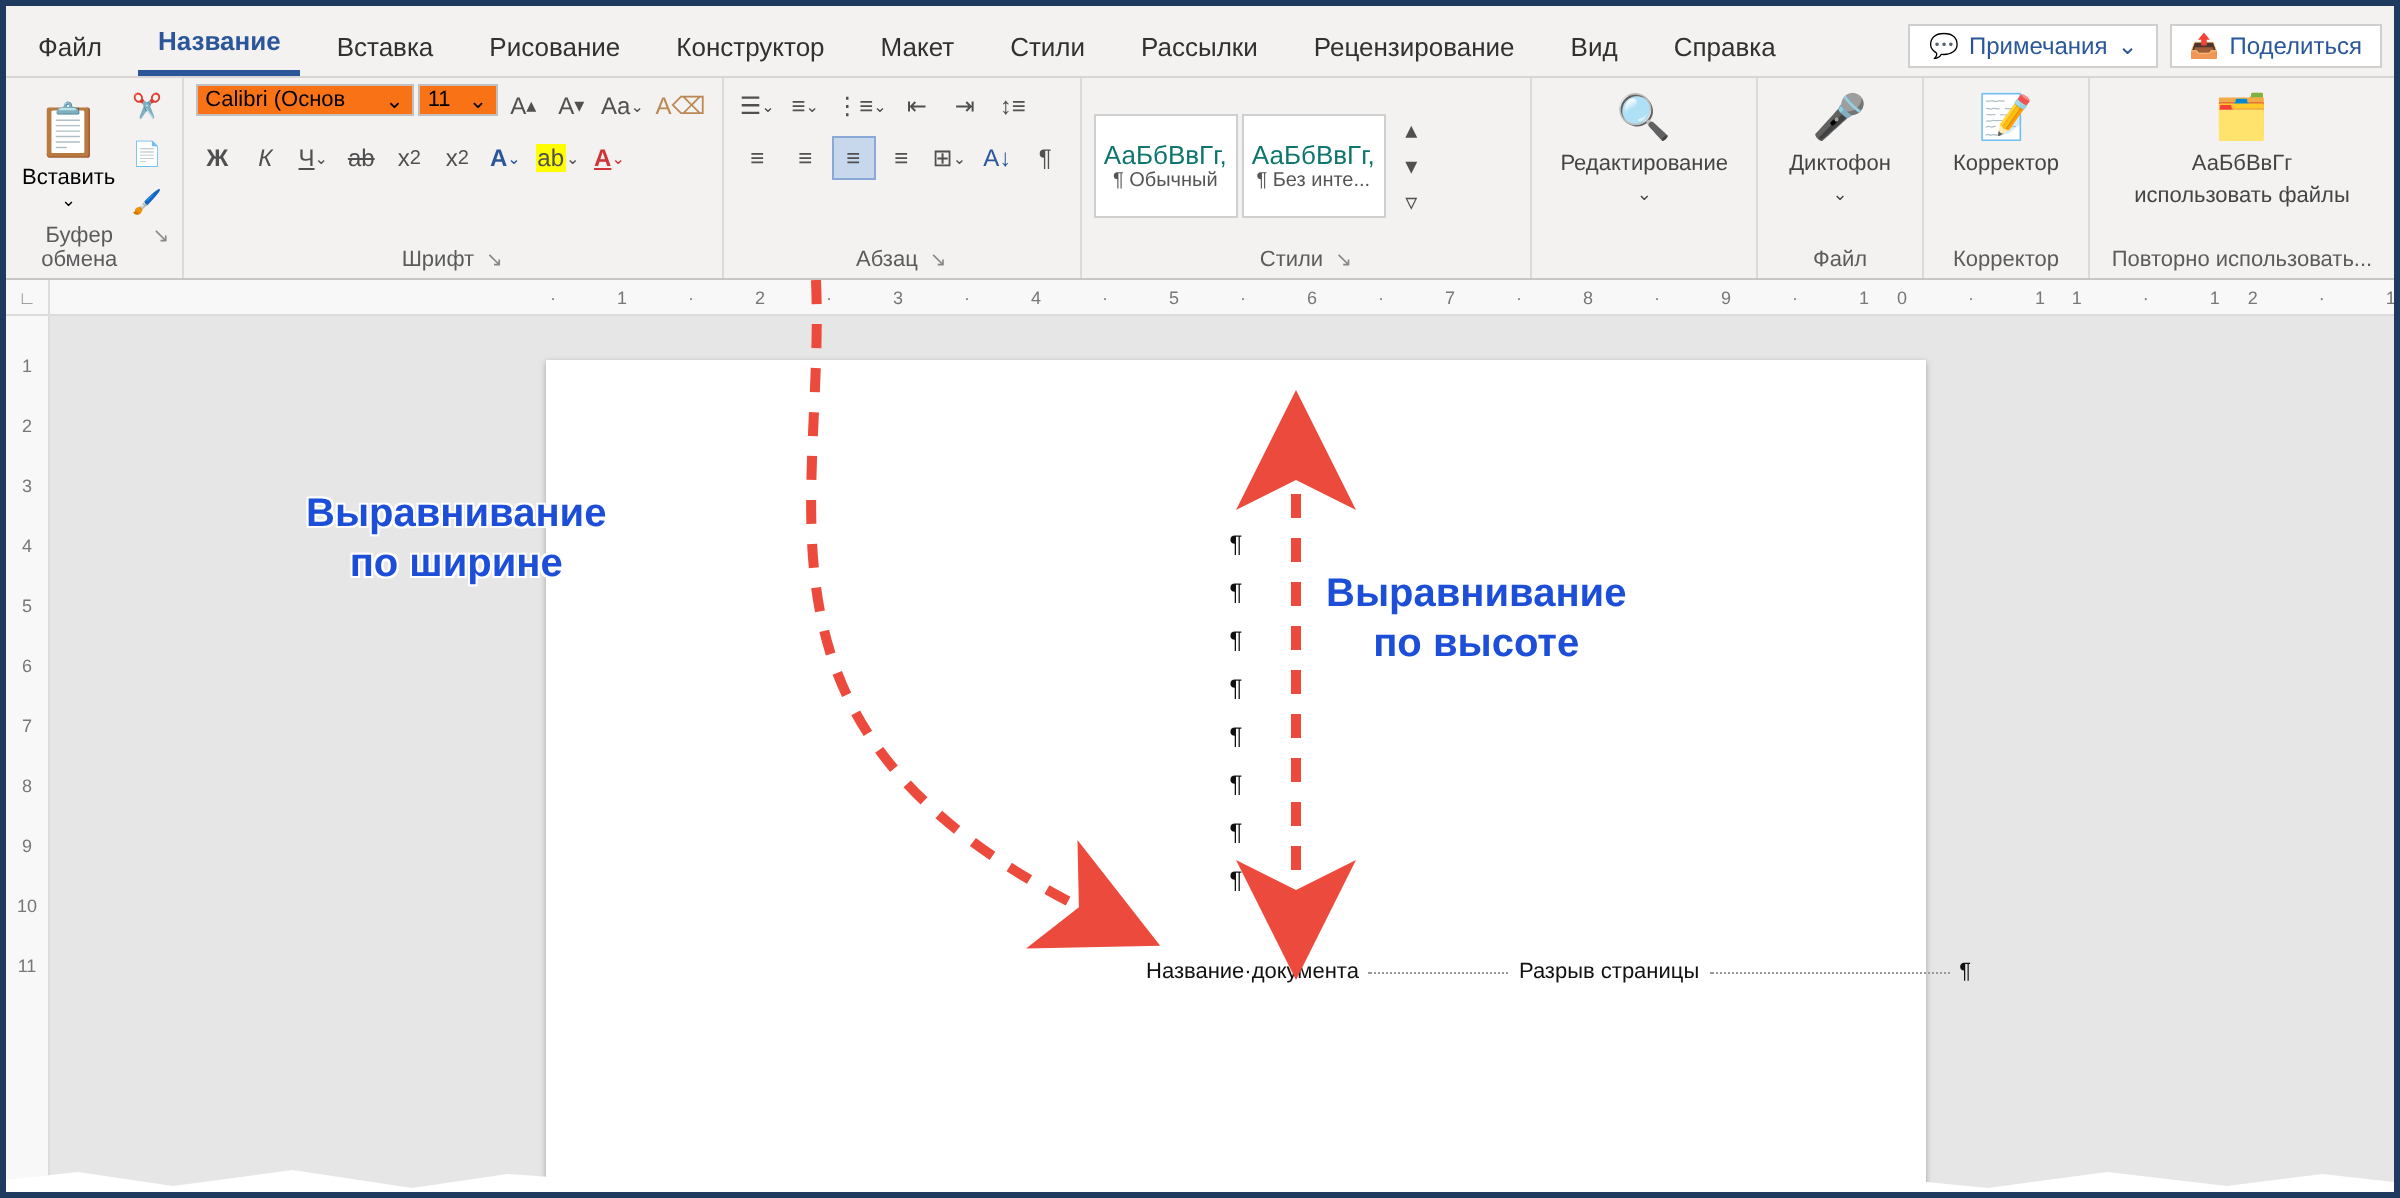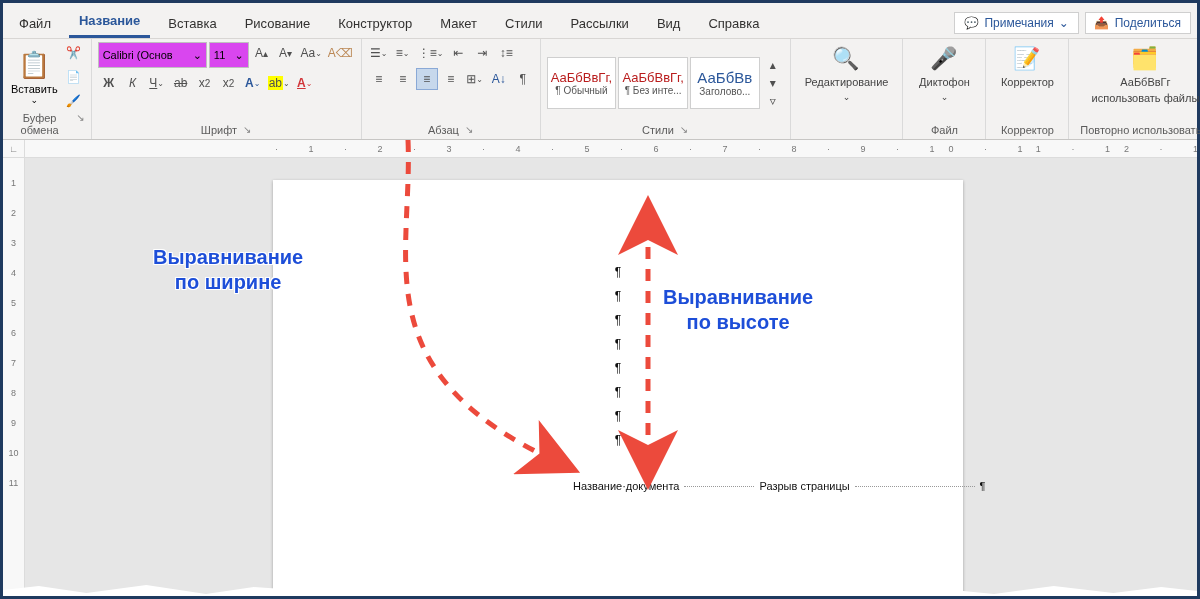--- a/index.html
+++ b/index.html
@@ -85,30 +85,30 @@
     display:flex; align-items:center; justify-content:center;
     font-size:12px; color:#505050; cursor:pointer;
     padding:0 2px;
   }
   .vstack{display:flex;flex-direction:column;gap:2px;}
   .hstack{display:flex;gap:2px;}
   .paste-col{display:flex;flex-direction:column;align-items:center;padding:0 2px;}
   .paste-icon{font-size:26px;color:#bb7b3b;}
   .paste-label{font-size:11px;margin-top:2px;}
   .font-combo{
-    border:1px solid #c0c0c0;background:#d946ef;height:26px;font-size:11px;
+    border:1px solid #c0c0c0;background:#f97316;height:16px;font-size:11px;
     display:flex;align-items:center;padding:0 4px;width:110px;justify-content:space-between;
   }
   .size-combo{width:40px;}
   .style-tile{
     width:72px;height:52px;border:1px solid #cfcfcf;background:#fff;
     display:flex;flex-direction:column;justify-content:center;align-items:center;
     font-size:10px;color:#555;
   }
-  .style-tile .preview{font-size:13px;color:#b91c1c;}
+  .style-tile .preview{font-size:13px;color:#0f766e;}
   .big-btn{
     display:flex;flex-direction:column;align-items:center;justify-content:center;
     padding:4px 8px;min-width:70px;gap:4px;font-size:11px;color:#444;cursor:pointer;text-align:center;
   }
   .big-btn .icon{font-size:22px;}
   
   .workspace{flex:1;background:#e6e6e6;position:relative;overflow:hidden;}
   .h-ruler{
     position:absolute;top:0;left:22px;right:0;height:18px;background:#f8f8f8;
     font-size:9px;color:#777;display:flex;align-items:center;
@@ -158,20 +158,21 @@
 
   <div class="menu-bar">
     <span class="menu-item">Файл</span>
     <span class="menu-item active">Название</span>
     <span class="menu-item">Вставка</span>
     <span class="menu-item">Рисование</span>
     <span class="menu-item">Конструктор</span>
     <span class="menu-item">Макет</span>
     <span class="menu-item">Стили</span>
     <span class="menu-item">Рассылки</span>
+    <span class="menu-item">Рецензирование</span>
     <span class="menu-item">Вид</span>
     <span class="menu-item">Справка</span>
     <div class="menu-right">
       <div class="pill-btn">
         <span>💬</span>
         <span>Примечания</span>
         <span>⌄</span>
       </div>
       <div class="pill-btn">
         <span>📤</span>
@@ -288,24 +289,20 @@
     <div class="group" style="width:250px">
       <div class="group-content" style="gap:2px">
         <div class="style-tile">
           <span class="preview">АаБбВвГг,</span>
           <span>¶ Обычный</span>
         </div>
         <div class="style-tile">
           <span class="preview">АаБбВвГг,</span>
           <span>¶ Без инте...</span>
         </div>
-        <div class="style-tile">
-          <span class="preview" style="color:#2b579a;font-size:15px">АаБбВв</span>
-          <span>Заголово...</span>
-        </div>
         <div class="vstack" style="justify-content:space-between;height:52px;">
           <div class="btn">▴</div>
           <div class="btn">▾</div>
           <div class="btn">▿</div>
         </div>
       </div>
       <div class="group-title">
           <span>Стили</span>
           <span class="launcher">↘</span>
         </div>

